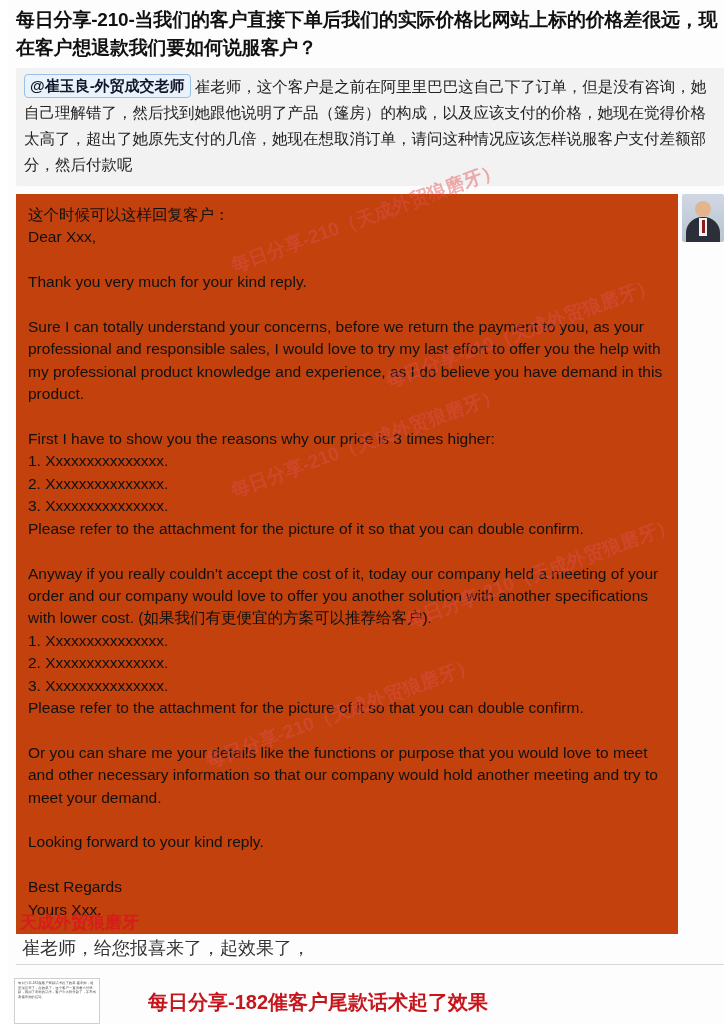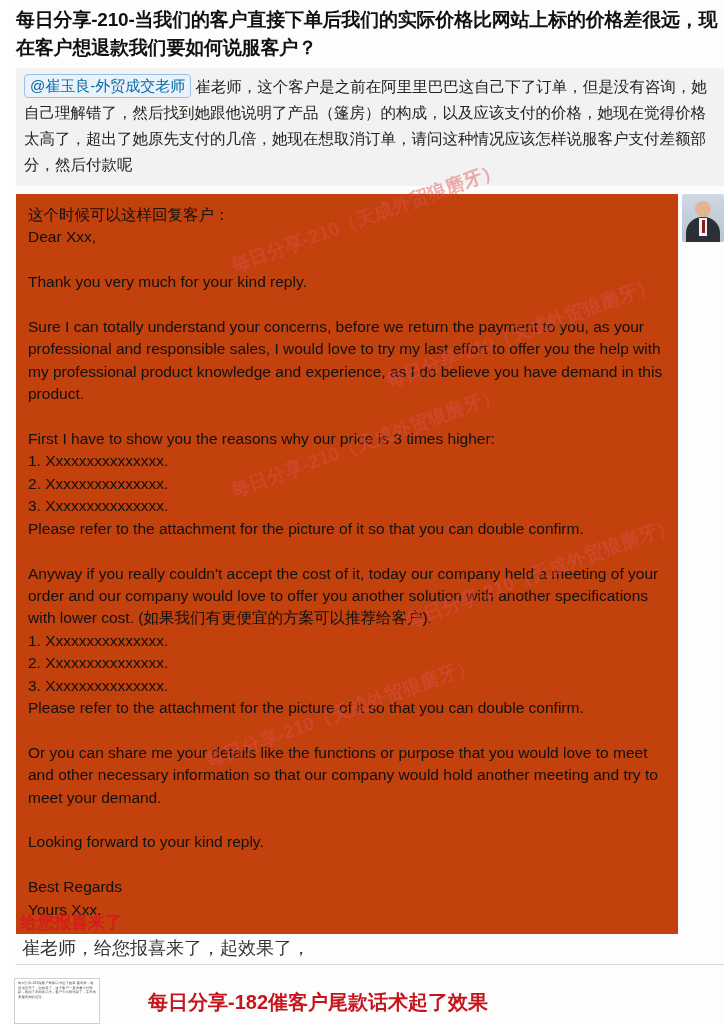--- a/index.html
+++ b/index.html
@@ -40,27 +40,28 @@
     border-radius: 2px;
     padding: 6px 8px 8px 8px;
     font-size: 15.5px;
     line-height: 26px;
     color: #222;
   }
   .mention {
     display: inline-block;
     border: 1px solid #9ac0e8;
     background: #eaf2fc;
-    color: #0369a1;
+    color: #0f172a;
     border-radius: 4px;
     padding: 0 5px;
     font-size: 15px;
     line-height: 22px;
     margin-right: 4px;
     vertical-align: 1px;
+    font-weight: bold;
   }
 
   
   .answer-wrap {
     position: relative;
     margin: 8px 8px 0 8px;
   }
   .avatar {
     position: absolute;
     right: 0;
@@ -221,21 +222,21 @@
 2. Xxxxxxxxxxxxxxx.
 3. Xxxxxxxxxxxxxxx.
 Please refer to the attachment for the picture of it so that you can double confirm.
 
 Or you can share me your details like the functions or purpose that you would love to meet and other necessary information so that our company would hold another meeting and try to meet your demand.
 
 Looking forward to your kind reply.
 
 Best Regards
 Yours Xxx.</div>
-    <div class="result-label">给您报喜来了</div>
+    <div class="result-label">天成外贸狼磨牙</div>
   </div>
 
   <div class="bottom-quote">崔老师，给您报喜来了，起效果了，</div>
   <div class="hr"></div>
 
   <div class="footer-row">
     <div class="footer-thumb">每日分享-182催客户尾款话术起了效果 崔老师，给您报喜来了，起效果了，这个客户一直拖着不付尾款，我用了老师的话术，客户今天就付款了，非常感谢崔老师的指导。</div>
     <div class="footer-title">每日分享-182催客户尾款话术起了效果</div>
   </div>
 

